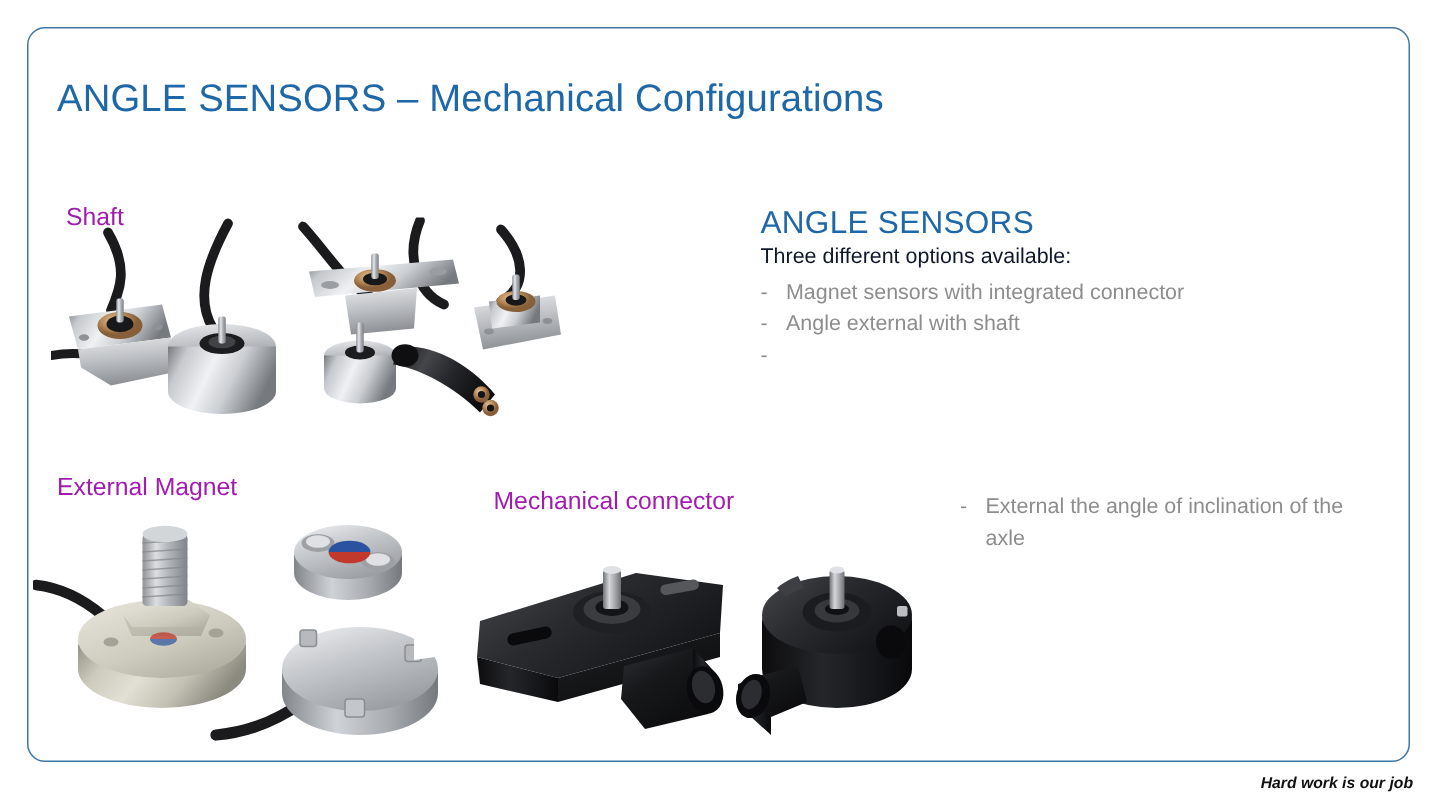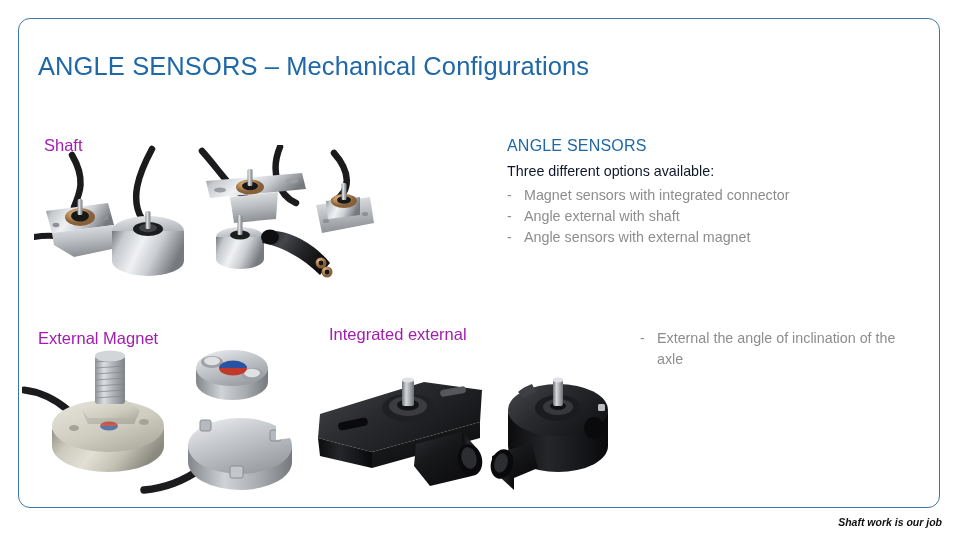--- a/index.html
+++ b/index.html
@@ -17,26 +17,26 @@
   }
 
   .page-title{
     position:absolute;left:38px;top:52px;
     font-size:25.5px;color:#1f68a8;letter-spacing:.1px;white-space:nowrap;
   }
 
   
   .caption{position:absolute;color:#a21caf;font-size:16.5px;white-space:nowrap;margin-top:10px;}
   #cap-shaft{left:44px;top:126px;}
-  #cap-magnet{left:38px;top:319px;}
+  #cap-magnet{left:38px;top:306px;}
   #cap-connector{left:329px;top:315px;}
 
   
   .col-head{
-    position:absolute;color:#1f68a8;font-size:16px;white-space:nowrap;letter-spacing:.2px;
+    position:absolute;color:#1f68a8;font-size:21px;white-space:nowrap;letter-spacing:.2px;
   }
   #head-sensors{left:507px;top:137px;}
   #head-apps{left:640px;top:297px;}
 
   .lead{position:absolute;left:507px;top:163px;color:#0f172a;font-size:14.3px;white-space:nowrap;}
 
   .blist{position:absolute;list-style:none;margin:0;padding:0;}
   #sensor-list{left:507px;top:185px;}
   #apps-list{left:640px;top:328px;}
   .blist li{
@@ -311,43 +311,42 @@
         <path d="M196 98 L220 92 L226 116 L202 126 L182 120 L180 104 Z" fill="url(#gBlk)"></path>
         <path d="M180 104 L202 126 L202 138 L180 118 Z" fill="url(#gBlkSide)"></path>
         <ellipse cx="190" cy="112" rx="11" ry="15" fill="#0a0a0c" transform="rotate(16 190 112)"></ellipse>
         <ellipse cx="189" cy="111" rx="6.5" ry="10" fill="#2c2d31" transform="rotate(16 189 111)"></ellipse>
       </g>
     </svg>
   </div>
 
   <div class="caption" id="cap-shaft">Shaft</div>
   <div class="caption" id="cap-magnet">External Magnet</div>
-  <div class="caption" id="cap-connector">Integrated external</div>
+  <div class="caption" id="cap-connector">Mechanical connector</div>
 
   <div class="col-head" id="head-sensors">ANGLE SENSORS</div>
   <div class="lead">Three different options available:</div>
 
   <ul class="blist" id="sensor-list">
     <li>
       <span class="dash">-</span>
       <span class="btxt">Magnet sensors with integrated connector</span>
     </li>
     <li>
       <span class="dash">-</span>
       <span class="btxt">Angle external with shaft</span>
     </li>
     <li>
       <span class="dash">-</span>
-      <span class="btxt">Angle sensors with external magnet</span>
     </li>
   </ul>
 
 
   <ul class="blist" id="apps-list">
     <li>
       <span class="dash">-</span>
       <span class="btxt">External the angle of inclination of the axle</span>
     </li>
   </ul>
 
-  <div class="footer-tag">Shaft work is our job</div>
+  <div class="footer-tag">Hard work is our job</div>
 
 </div>
 
 </body></html>

